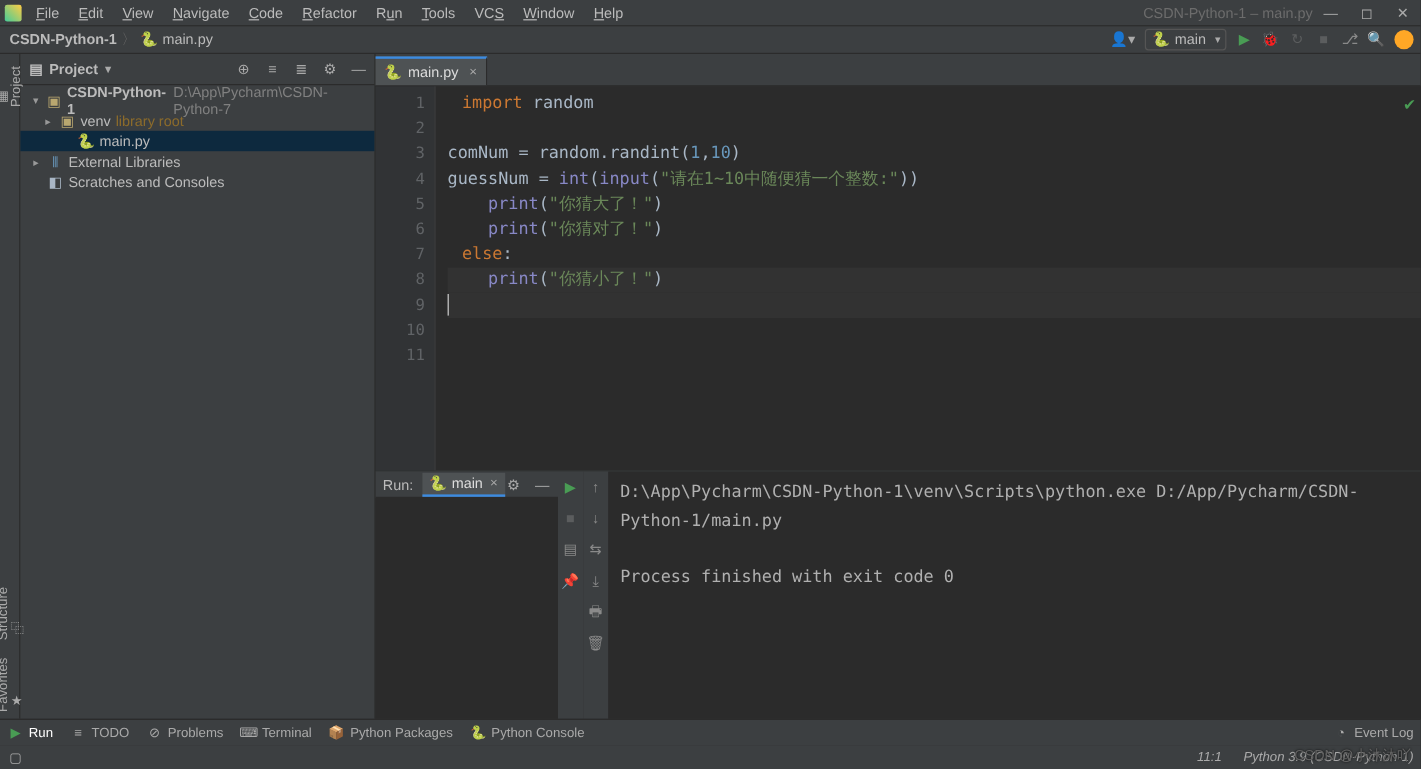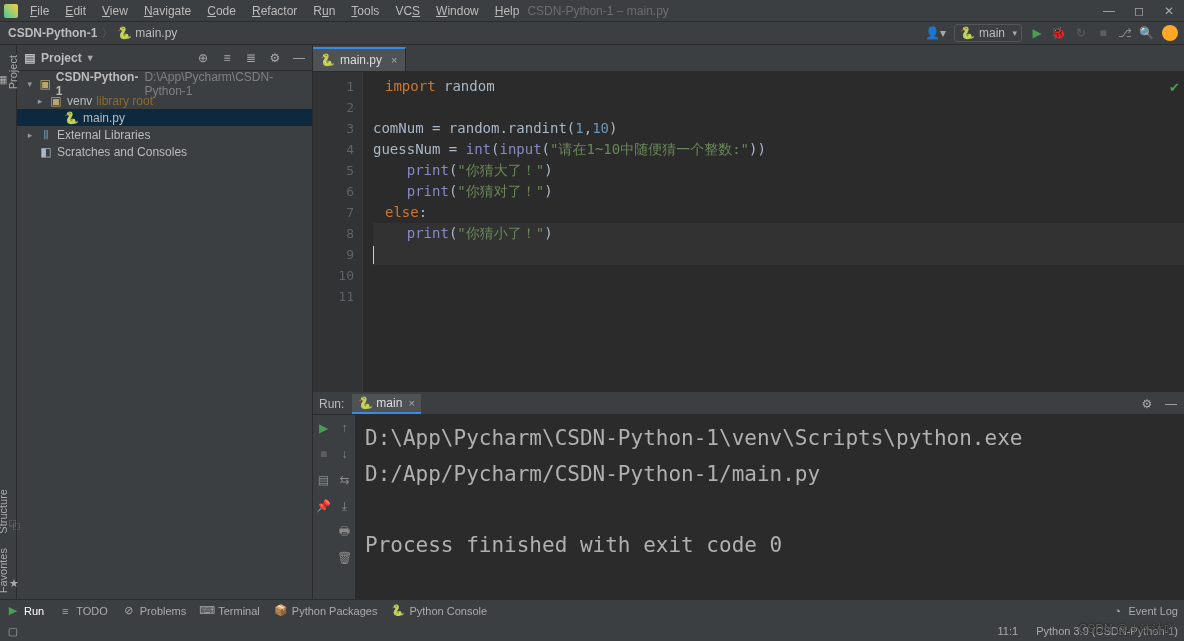--- a/index.html
+++ b/index.html
@@ -12,21 +12,21 @@
 
 .titlebar {
   height: 22px; background: #3c3f41; display: flex; align-items: center;
   border-bottom: 1px solid #2b2b2b;
 }
 .app-icon { width: 14px; height: 14px; margin: 0 4px 0 4px; background: linear-gradient(45deg,#4c9,#fc4); border-radius:2px; }
 .menu-item {
   padding: 2px 8px; cursor: default; color: #bbb;
 }
 .menu-item u { text-decoration: underline; }
-.title-text { flex: 1; text-align: left; color: #6c6c6c; font-size: 12px; }
+.title-text { flex: 1; text-align: right; color: #6c6c6c; font-size: 12px; }
 .win-controls { display:flex; }
 .win-btn { width:30px; height:22px; display:flex; align-items:center; justify-content:center; color:#aaa; }
 
 .navbar {
   height: 23px; background: #3c3f41; display:flex; align-items:center;
   border-bottom:1px solid #2b2b2b; padding-left:8px; position:relative;
 }
 .crumb { color:#bbb; display:flex; align-items:center; gap:4px; }
 .crumb-sep { color:#666; margin:0 4px; }
 .nav-right { position:absolute; right:6px; display:flex; align-items:center; gap:8px; }
@@ -96,21 +96,21 @@
 .num { color:#6897bb; }
 .str { color:#6a8759; }
 .caret {
   border-left:1px solid #ccc; height:18px; display:inline-block;
   vertical-align:middle; margin-left:0;
 }
 .check-icon { position:absolute; right:4px; top:8px; color:#499c54; font-size:13px; }
 
 .run-panel {
   height: 207px; background:#2b2b2b; border-top:1px solid #3c3f41;
-  display:flex; flex-direction:column;
+  display:flex; flex-direction:row;
 }
 .run-header {
   height:22px; background:#3c3f41; display:flex; align-items:center; padding:0 6px;
   border-bottom:1px solid #2b2b2b;
 }
 .run-tab {
   padding:2px 6px; display:flex; align-items:center; gap:4px; background:#4e5254;
   border-bottom:2px solid #3c8be0; color:#ddd; height:20px;
 }
 .run-tab .close { color:#aaa; font-size:11px; margin-left:2px;}
@@ -119,38 +119,38 @@
 .run-toolbar-left {
   width:21px; background:#3c3f41; display:flex; flex-direction:column;
   align-items:center; padding-top:6px; gap:12px; color:#aaa;
 }
 .run-toolbar-right {
   width:21px; background:#3c3f41; display:flex; flex-direction:column;
   align-items:center; padding-top:6px; gap:12px; color:#aaa;
 }
 .console {
   flex:1; background:#2b2b2b; padding:6px 10px;
-  font-family:"Consolas","Menlo",monospace; font-size:21px; color:#b0b0b0;
+  font-family:"Consolas","Menlo",monospace; font-size:14px; color:#b0b0b0;
   line-height:1.7;
 }
 .console .user-in { color:#6a8759; }
 
 .bottom-tabs {
   height:22px; background:#3c3f41; display:flex; align-items:center; padding:0 6px;
   border-top:1px solid #2b2b2b; gap:14px;
 }
 .bottom-tab { display:flex; align-items:center; gap:4px; color:#aaa; font-size:11px; }
 .bottom-tab.active { color:#fff; }
 .bottom-right { margin-left:auto; display:flex; gap:10px; }
 
 .status-bar {
   height:20px; background:#3c3f41; display:flex; align-items:center; padding:0 6px;
   font-size:11px; color:#aaa; gap:16px;
 }
-.status-bar .right { margin-left:auto; display:flex; gap:18px; }
+.status-bar .right { margin-left:auto; display:flex; gap:18px;font-style:italic; }
 .watermark {
   position:absolute; right:8px; bottom:3px; color:#626262; font-size:12px;
   pointer-events:none; text-shadow:0 0 2px #000;
 }
 
 .i { display:inline-flex; width:14px; height:14px; align-items:center; justify-content:center; }
 </style>
 </head>
 <body>
 
@@ -231,21 +231,21 @@
         <span class="i">≣</span>
         <span class="i">⚙</span>
         <span class="i">—</span>
       </div>
     </div>
     <div class="tree">
       <div class="node">
         <span class="exp">▾</span>
         <span class="i folder-icon">▣</span>
         <b>CSDN-Python-1</b>
-        <span class="dim">D:\App\Pycharm\CSDN-Python-1</span>
+        <span class="dim">D:\App\Pycharm\CSDN-Python-7</span>
       </div>
       <div class="node indent1">
         <span class="exp">▸</span>
         <span class="i folder-icon">▣</span>
         <span>venv</span>
         <span class="venv-lib">library root</span>
       </div>
       <div class="node indent2 selected">
         <span class="exp"></span>
         <span class="i py-icon">🐍</span>

